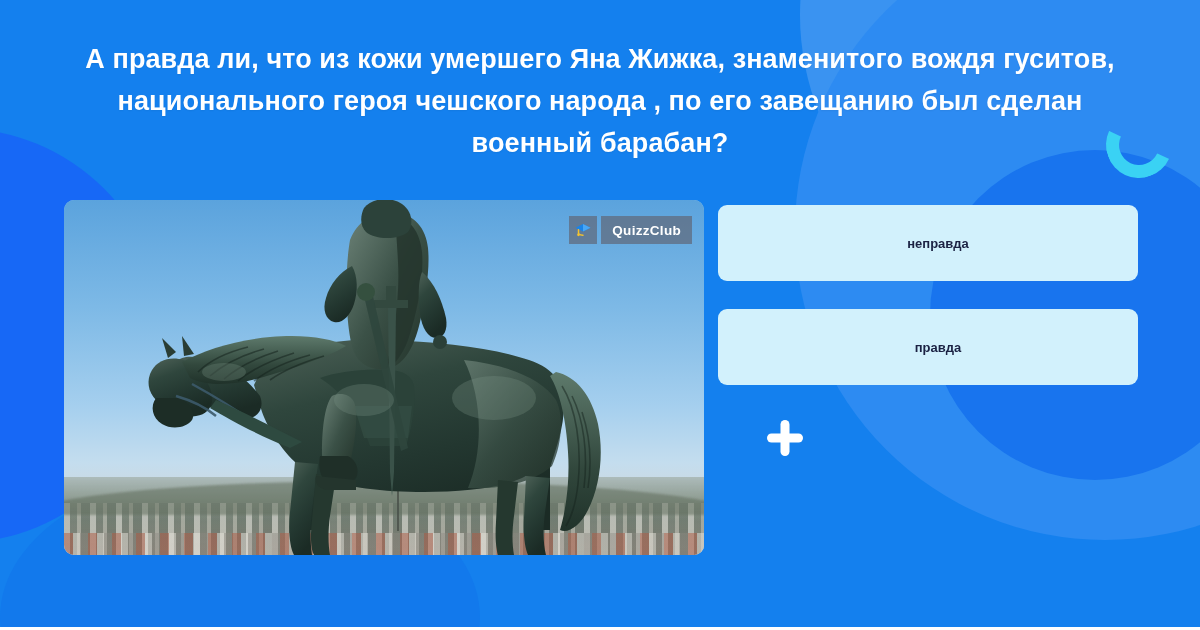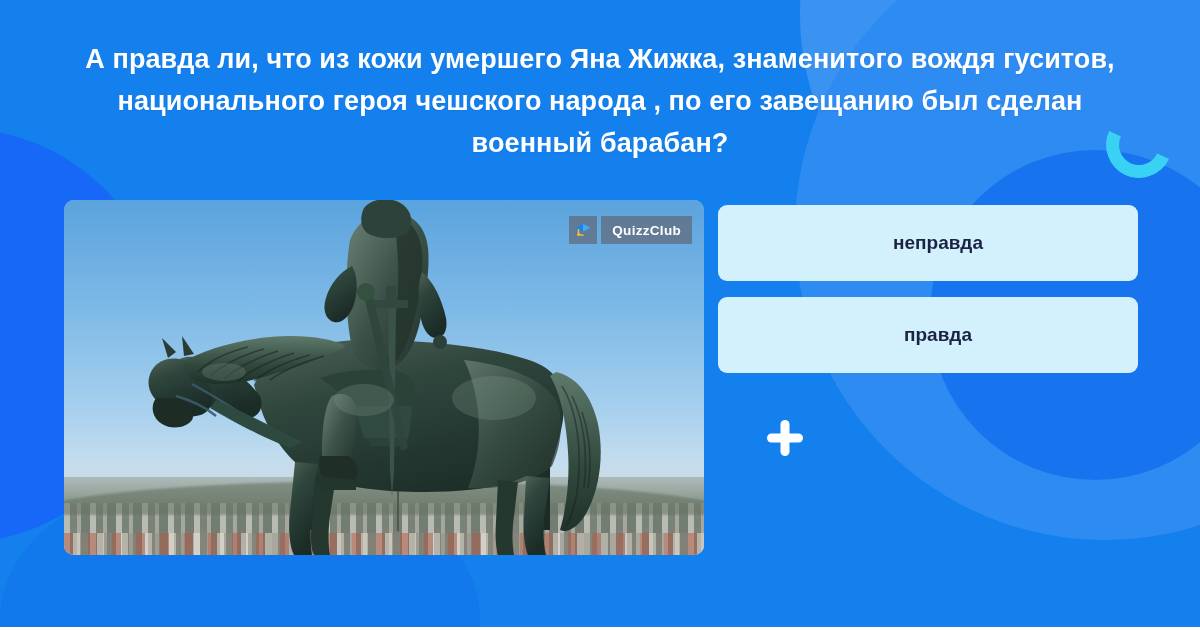--- a/index.html
+++ b/index.html
@@ -212,29 +212,29 @@
     width: 420px;
   }
   .answer-btn {
     width: 420px;
     height: 76px;
     background: #d2f1fc;
     border: none;
     border-radius: 9px;
     color: #1b2243;
     font-family: "Liberation Sans", "DejaVu Sans", sans-serif;
-    font-size: 19px;
+    font-size: 13px;
     font-weight: bold;
     display: flex;
     align-items: center;
     justify-content: center;
     cursor: pointer;
     padding-left: 20px;
   }
-  .answer-btn + .answer-btn { margin-top: 16px; }
+  .answer-btn + .answer-btn { margin-top: 28px; }
 
   
   .plus-btn {
     position: absolute;
     left: 764px;
     top: 417px;
     width: 42px;
     height: 42px;
     background: transparent;
     border: none;

